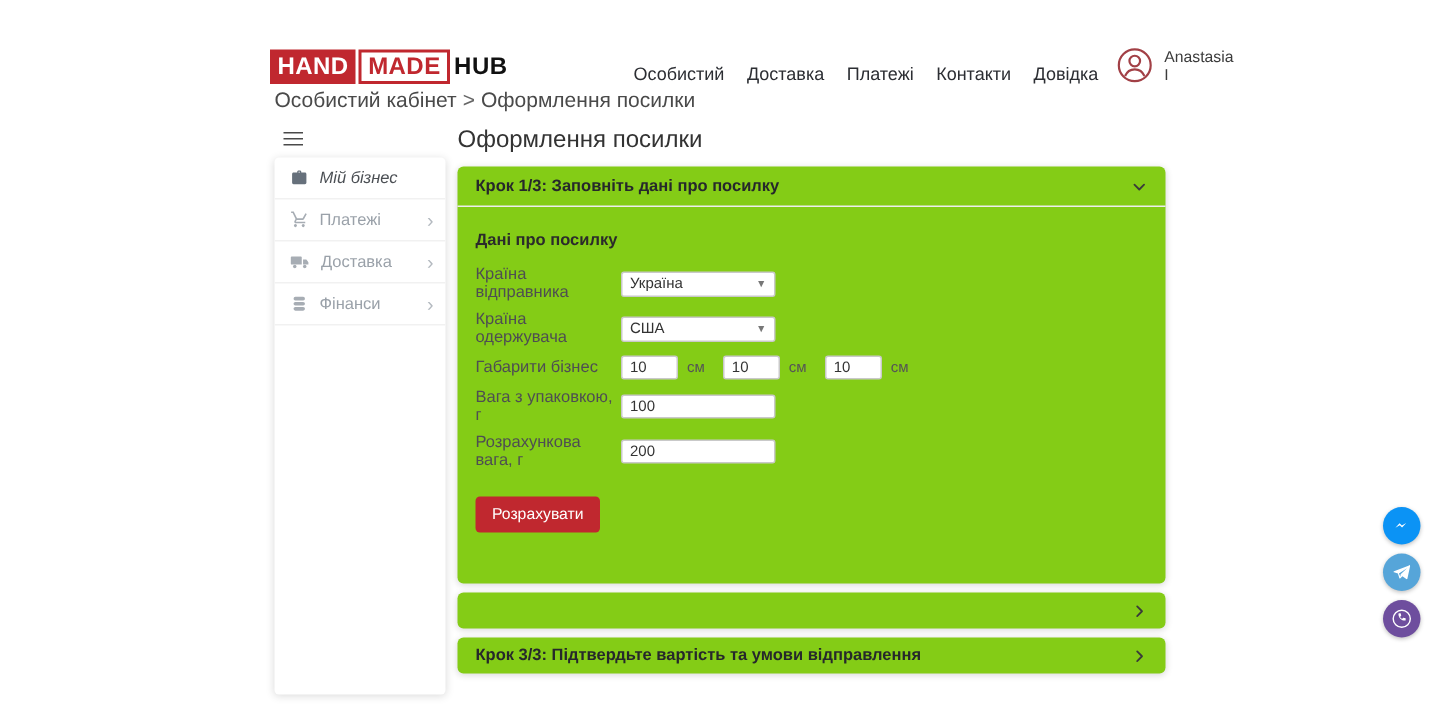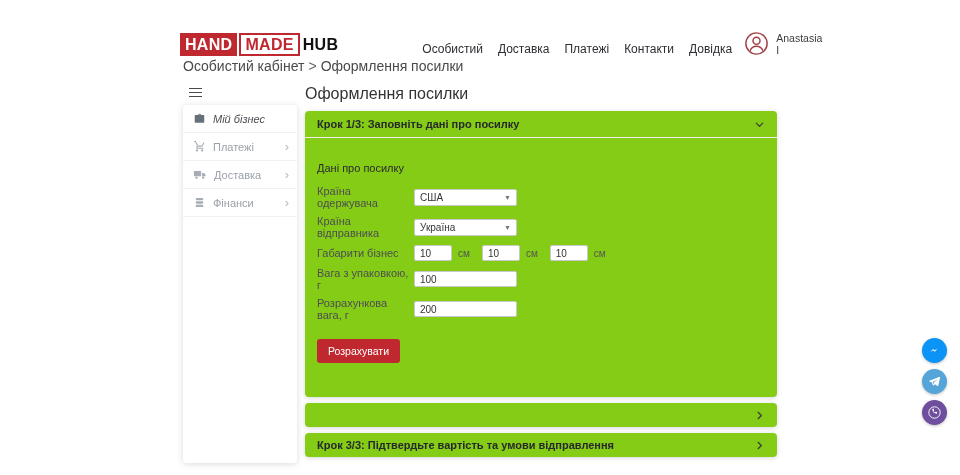--- a/index.html
+++ b/index.html
@@ -42,21 +42,21 @@
 
   .main { flex:1; margin-left:8px; min-width:0; }
   .page-title { font-size:16px; color:#333; margin:0 0 8px 0; font-weight:400; line-height:18px; }
 
   .card { background:#84cc16; border-radius:4px; box-shadow:0 1px 5px rgba(0,0,0,.16); margin-bottom:6px; }
   .acc-header { display:flex; align-items:center; min-height:26px; padding:0 12px;
                 font-size:11px; font-weight:bold; color:#26282b; cursor:pointer; }
   .acc-header .acc-chev { margin-left:auto; display:flex; align-items:center; }
 
   .step1-body { border-top:1px solid #ededed; padding:10px 12px 34px; }
-  .section-title { font-size:11px; font-weight:normal; color:#2b2b2b; margin:14px 0 11px; }
+  .section-title { font-size:11px; font-weight:bold; color:#2b2b2b; margin:6px 0 11px; }
   .frow { display:flex; align-items:center; margin-bottom:6px; font-size:11px; color:#4e4e52; }
   .flabel { width:97px; flex:none; }
   .selectbox { width:103px; height:17px; border:1px solid #c9c9c9; border-radius:2px; background:#fff;
                display:flex; align-items:center; justify-content:space-between; padding:0 5px;
                font-size:10px; color:#333; cursor:pointer; }
   .selectbox .arrow { color:#777; font-size:7px; }
   .inp { height:16px; border:1px solid #c9c9c9; border-radius:2px; font-size:10px; padding:0 5px;
          color:#333; font-family:inherit; width:103px; outline:none; }
   .dim-inp { width:38px; }
   .unit { margin:0 12px 0 6px; font-size:10px; color:#555; }
@@ -160,31 +160,31 @@
         <span class="acc-chev">
           <svg width="11" height="11" viewBox="0 0 24 24" fill="none" stroke="#3a3a3a" stroke-width="2.6" stroke-linecap="round" stroke-linejoin="round">
               <path d="M5 9l7 7 7-7"></path>
             </svg>
         </span>
       </div>
       <div class="step1-body">
         <div class="section-title">Дані про посилку</div>
 
         <div class="frow">
+          <span class="flabel">Країна відправника</span>
+          <div class="selectbox">
+            <span>Україна</span>
+            <span class="arrow">▼</span>
+          </div>
+        </div>
+
+        <div class="frow">
           <span class="flabel">Країна одержувача</span>
           <div class="selectbox">
             <span>США</span>
-            <span class="arrow">▼</span>
-          </div>
-        </div>
-
-        <div class="frow">
-          <span class="flabel">Країна відправника</span>
-          <div class="selectbox">
-            <span>Україна</span>
             <span class="arrow">▼</span>
           </div>
         </div>
 
         <div class="frow">
           <span class="flabel">Габарити бізнес</span>
           <input class="inp dim-inp" value="10" style="">
           <span class="unit">см</span>
           <input class="inp dim-inp" value="10" style="">
           <span class="unit">см</span>

